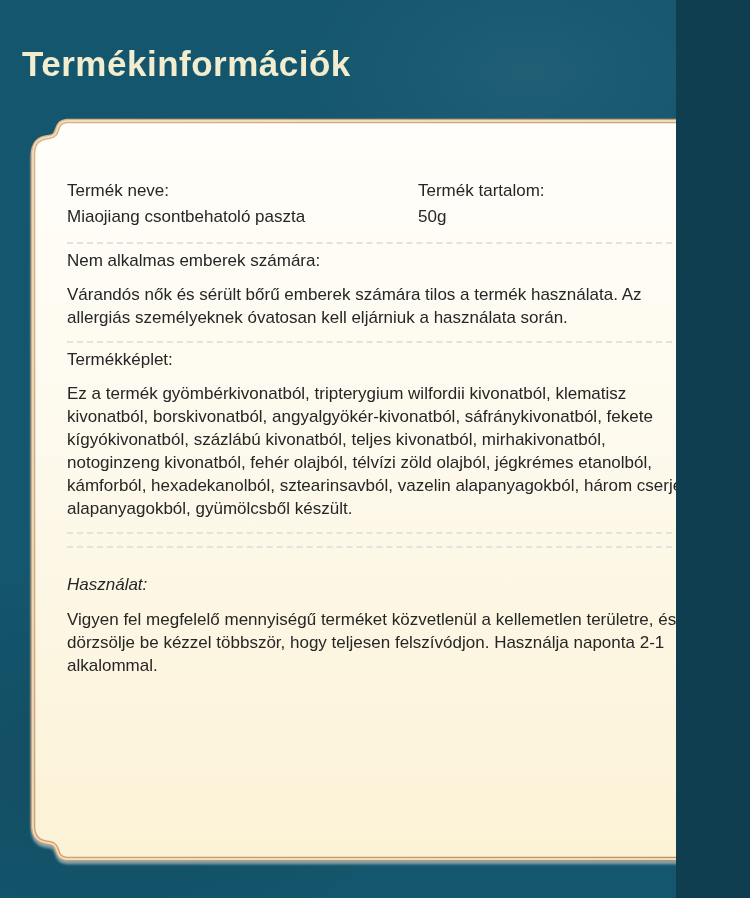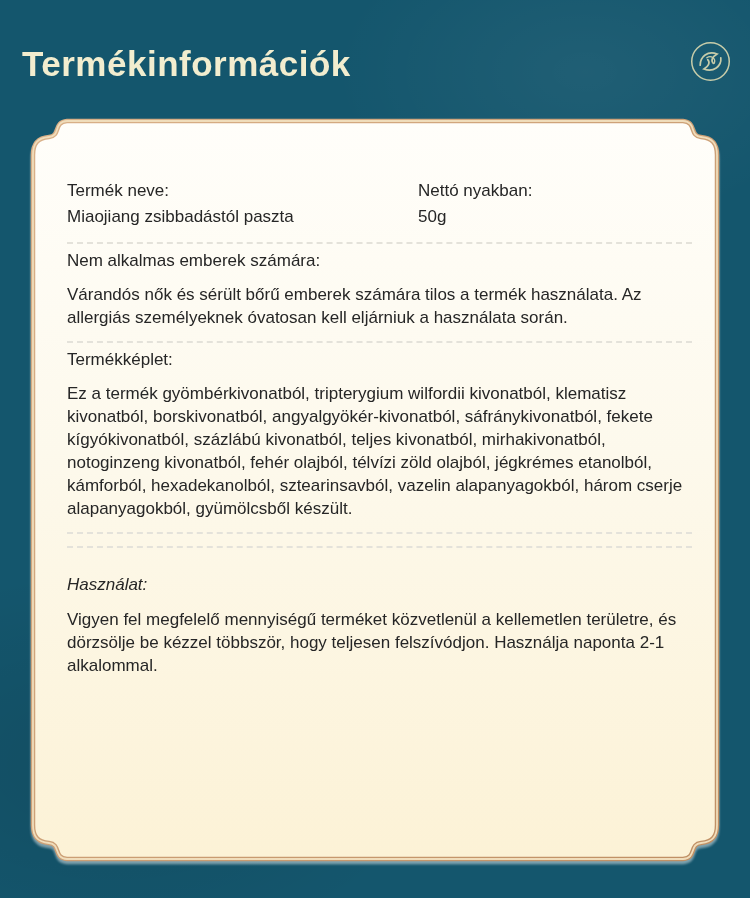--- a/index.html
+++ b/index.html
@@ -3,21 +3,21 @@
 <meta charset="utf-8">
 <style>
   * { margin: 0; padding: 0; box-sizing: border-box; }
   html, body { width: 750px; }
   body {
     font-family: "Liberation Sans", sans-serif;
     background: #0f3e50;
   }
   .page {
     position: relative;
-    width: 750px;
+    width: 676px;
     height: 898px;
     overflow: hidden;
     background:
       radial-gradient(ellipse 420px 260px at 78% 8%, rgba(255,255,255,0.05), rgba(0,0,0,0) 60%),
       radial-gradient(ellipse 500px 300px at 15% 85%, rgba(0,0,0,0.10), rgba(0,0,0,0) 65%),
       radial-gradient(ellipse 300px 200px at 50% 45%, rgba(255,255,255,0.03), rgba(0,0,0,0) 70%),
       var(--background, #14566d);
   }
   .page-title {
     position: absolute;
@@ -142,24 +142,24 @@
                C 23,740 31,726 19,725
                C 7,724 3,718 3,707
                Z" fill="none" stroke="#f0ddbb" stroke-width="1.8"></path>
     </svg>
 
     <div class="card-content">
 
       <div class="info-row">
         <div class="info-col-left">
           <div class="info-line">Termék neve:</div>
-          <div class="info-line">Miaojiang zsibbadástól paszta</div>
+          <div class="info-line">Miaojiang csontbehatoló paszta</div>
         </div>
         <div class="info-col-right">
-          <div class="info-line">Nettó nyakban:</div>
+          <div class="info-line">Termék tartalom:</div>
           <div class="info-line">50g</div>
         </div>
       </div>
 
       <div class="divider"></div>
 
       <div class="section">
         <h2 class="section-heading">Nem alkalmas emberek számára:</h2>
         <p class="section-body">Várandós nők és sérült bőrű emberek számára tilos a termék használata. Az allergiás személyeknek óvatosan kell eljárniuk a használata során.</p>
       </div>

